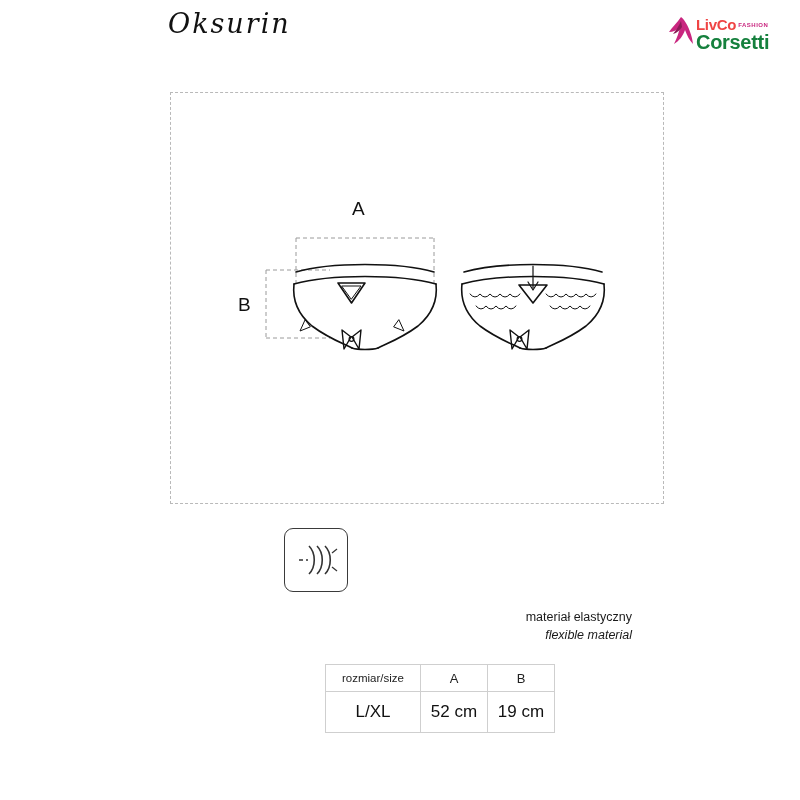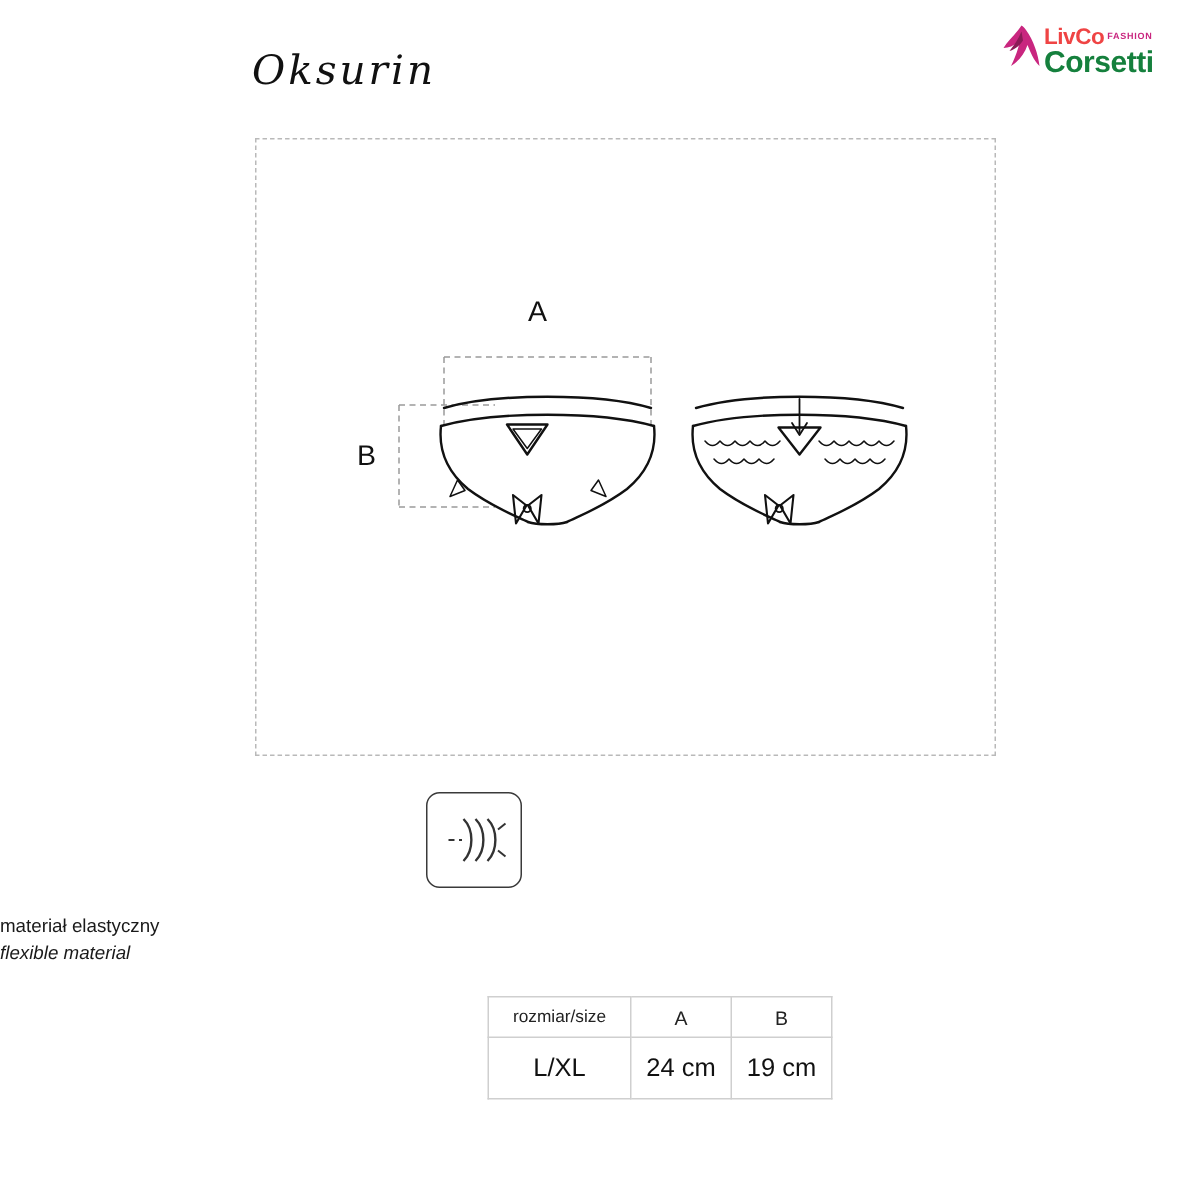--- a/index.html
+++ b/index.html
@@ -13,21 +13,21 @@
     font-family: "Liberation Sans", sans-serif;
     color: #1a1a1a;
     position: relative;
     overflow: hidden;
   }
 
   
   .product-title {
     position: absolute;
     left: 168px;
-    top: 32px;
+    top: 8px;
     font-family: "DejaVu Serif", serif;
     font-style: italic;
     font-size: 27px;
     letter-spacing: 2px;
     color: #111;
     font-weight: 400;
   }
 
   .brand-logo {
     position: absolute;
@@ -91,21 +91,21 @@
     height: 800px;
     pointer-events: none;
   }
 
   
   .material-block {
     position: absolute;
     left: 0;
     top: 528px;
     width: 632px;
-    text-align: left;
+    text-align: right;
   }
   .material-icon-box {
     width: 62px;
     height: 62px;
     margin: 0 auto;
     border: 1px solid #3a3a3a;
     border-radius: 9px;
     position: relative;
   }
   .material-caption {
@@ -255,17 +255,17 @@
 
 <table class="size-table">
   <tbody>
       <tr>
     <th class="head-cell head-label">rozmiar/size</th>
     <th class="head-cell head-dim">A</th>
     <th class="head-cell head-dim">B</th>
   </tr>
   <tr>
     <td class="row-cell row-size">L/XL</td>
-    <td class="row-cell">24 cm</td>
+    <td class="row-cell">52 cm</td>
     <td class="row-cell">19 cm</td>
   </tr>
 </tbody>
   </table>
 
 </body></html>

